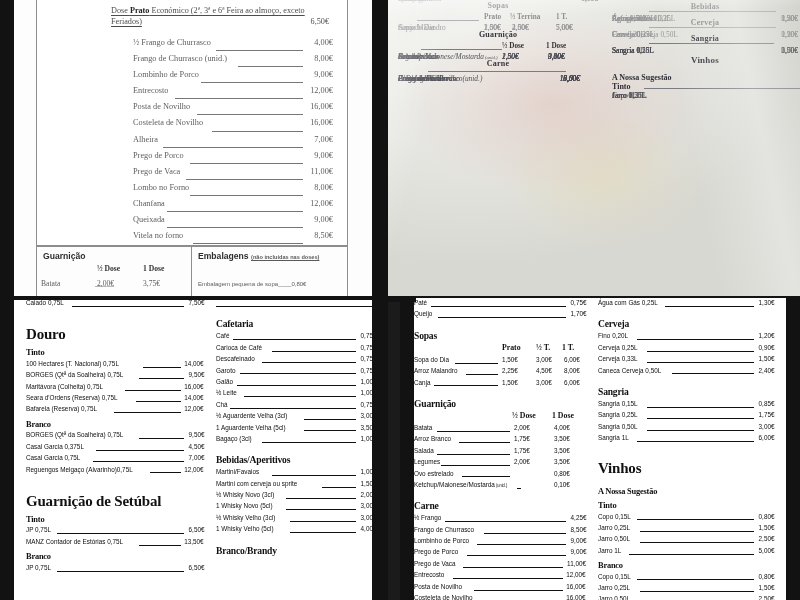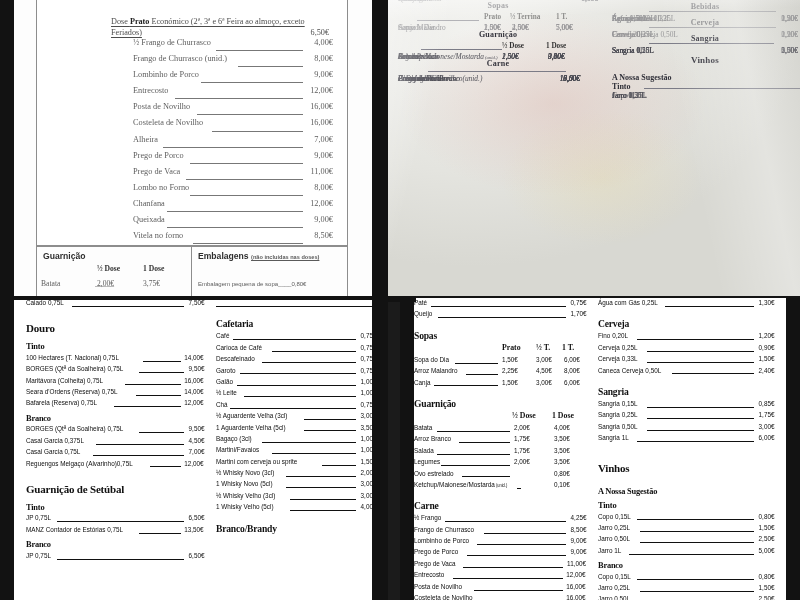--- a/index.html
+++ b/index.html
@@ -26,21 +26,21 @@
   #tl-inner {
     position: absolute; left: 22px; top: -4px; width: 312px; height: 250px;
     border: 1px solid #8d8d8d; border-top: none;
     background: #fff;
   }
   #tl-ghost {
     position: absolute; left: 48px; top: -2px; font-size: 6px;
     color: #b9b9b9; letter-spacing: .5px;
   }
   #tl-title {
-    position: absolute; left: 74px; top: 20px; width: 218px;
+    position: absolute; left: 74px; top: 9px; width: 218px;
     font-family: "Liberation Serif", serif; font-size: 8.2px; line-height: 11px;
     color: #4d4d4d; text-decoration: underline; text-underline-offset: 1.5px;
   }
   #tl-title b { color: #222; font-weight: bold; }
   #tl-title .pr { float: right; }
   .tl-list { position: absolute; left: 96px; top: 42px; width: 200px; }
   .tl-row {
     position: relative; height: 16.1px;
     font-family: "Liberation Serif", serif; font-size: 8.3px; color: #5e5e5e;
     white-space: nowrap;
@@ -109,21 +109,21 @@
 
   
   .sheet { position: absolute; background: #fff; }
   #bl-sheet { left: 14px; top: 0; width: 372px; height: 302px; }
   #br-sheet { left: 12px; top: 0; width: 388px; height: 302px; }
   .col { position: absolute; top: 0; }
   .sec-h {
     font-family: "Liberation Serif", serif; font-weight: bold;
     color: #111; letter-spacing: -.2px;
   }
-  .sec-h.big { font-size: 11px; line-height: 19px; margin: 10px 0 1px; }
+  .sec-h.big { font-size: 15px; line-height: 19px; margin: 16px 0 1px; }
   .sec-h.mid { font-size: 9.6px; line-height: 13px; margin: 8px 0 1px; }
   .sec-h.sm  { font-size: 8.4px; line-height: 11.5px; margin: 3px 0 0; }
   .prow {
     position: relative; height: 11.4px; white-space: nowrap;
     font-family: "Liberation Sans", sans-serif; font-size: 7.4px; color: #0d0d0d;
   }
   .prow .nm { position: absolute; left: 0; top: 0; transform: scaleX(.86); transform-origin: left top; }
   .prow .ln { position: absolute; bottom: 2.5px; height: 1px; background: #111; }
   .prow .pr { position: absolute; right: 0; top: 0; transform: scaleX(.86); transform-origin: right top; }
   .prow .c1 { position: absolute; top: 0; transform: scaleX(.86); transform-origin: left top; }
@@ -611,20 +611,21 @@
           <div class="prow">
             <span class="nm">1 Aguardente Velha (5cl)</span>
             <span class="ln" style="left: 88.2px; right: 20px;"></span>
             <span class="pr">3,50€</span>
           </div>
           <div class="prow">
             <span class="nm">Bagaço (3cl)</span>
             <span class="ln" style="left: 45.6px; right: 20px;"></span>
             <span class="pr">1,00€</span>
           </div>
+          <div class="sec-h mid">Bebidas/Aperitivos</div>
           <div class="prow">
             <span class="nm">Martini/Favaios</span>
             <span class="ln" style="left: 56.25px; right: 20px;"></span>
             <span class="pr">1,00€</span>
           </div>
           <div class="prow">
             <span class="nm">Martini com cerveja ou sprite</span>
             <span class="ln" style="left: 105.95px; right: 20px;"></span>
             <span class="pr">1,50€</span>
           </div>

